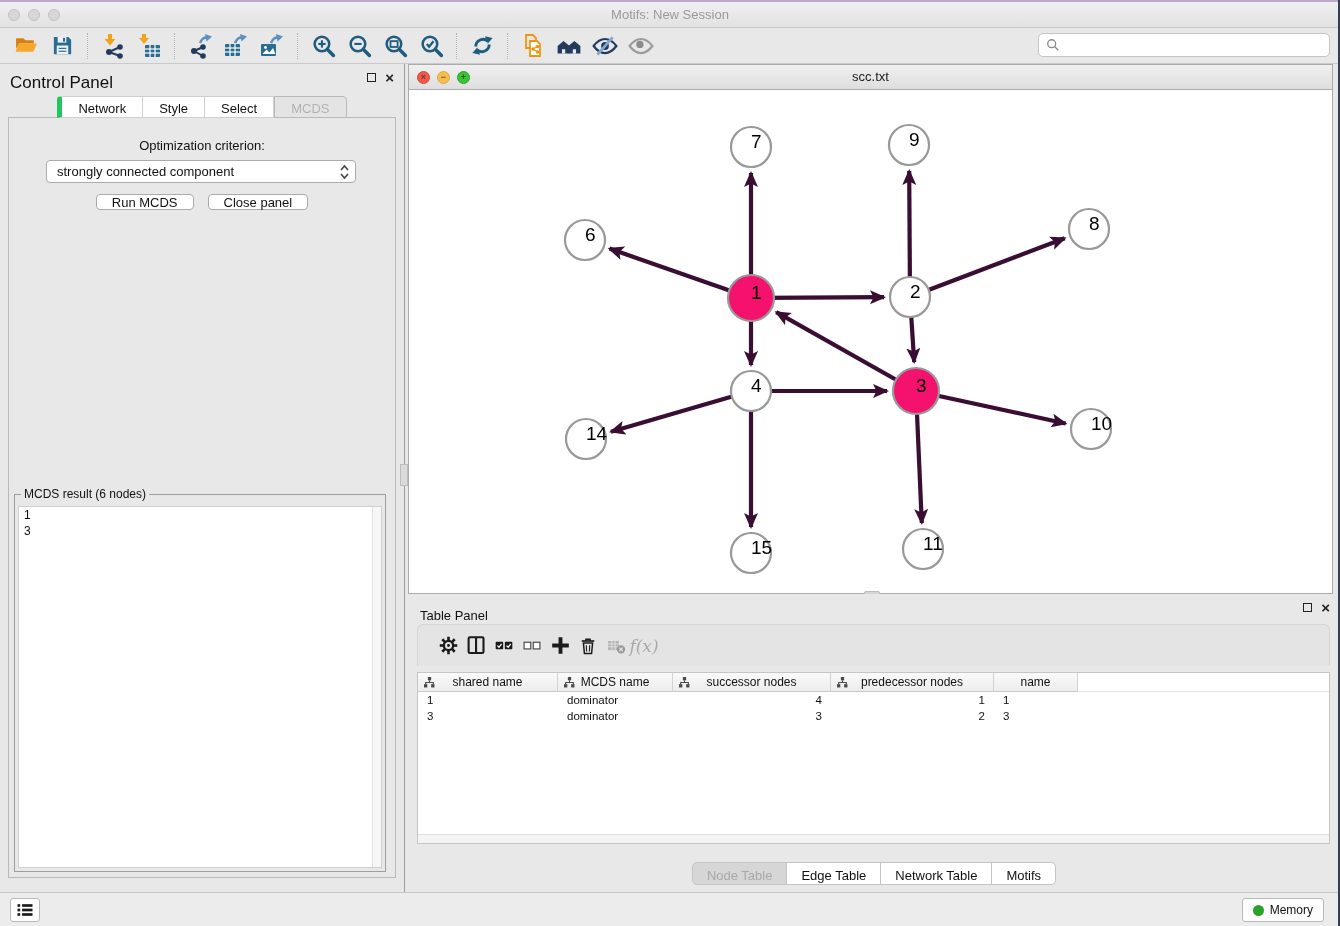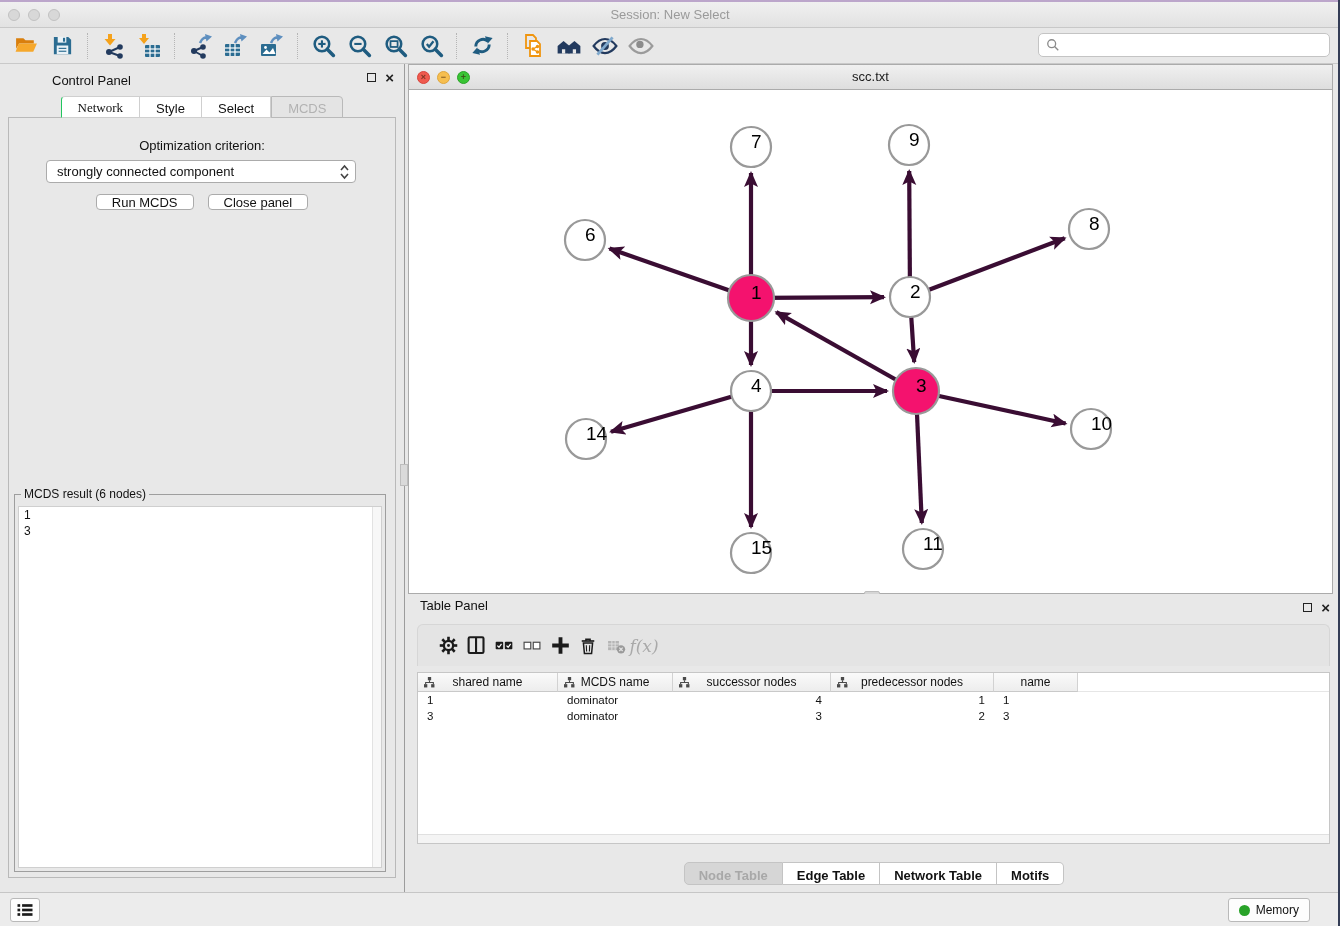--- a/index.html
+++ b/index.html
@@ -23,29 +23,29 @@
   .tbtn { width:36px; height:30px; display:flex; align-items:center; justify-content:center;
     background:transparent; border:none; cursor:default; }
   .tsep { width:1px; height:26px; margin:0 7px; border-left:1px dotted #B5B5B5; }
   .searchbox { position:absolute; right:10px; top:5px; width:292px; height:24px; background:#FFF;
     border:1px solid #C4C4C4; border-radius:5px; display:flex; align-items:center; padding-left:7px; }
   .searchbox input { border:none; outline:none; flex:1; height:20px; font-size:13px; background:transparent; margin-left:5px; }
 
   
   .control-panel { position:absolute; left:0; top:64px; width:404px; height:828px; background:#E8E8E8; }
   .cp-header { position:relative; height:32px; }
-  .cp-header .cp-title { position:absolute; left:10px; top:9px; font-size:13px; color:#111;margin-left:42px; }
+  .cp-header .cp-title { position:absolute; left:10px; top:9px; font-size:17px; color:#111; }
   .win-icons { position:absolute; right:10px; top:9px; display:flex; gap:9px; align-items:center; }
   .float-icon { width:9px; height:9px; border:1.5px solid #222; display:inline-block; }
   .close-icon { font-size:15px; font-weight:bold; color:#222; line-height:9px; }
 
   .cp-tabs { position:absolute; left:0; top:32px; width:100%; display:flex; justify-content:center; z-index:3; }
   .cp-tab { height:22px; padding:2px 16px 0; font-size:13px; color:#111; background:#FFF;
     border:1px solid #CFCFCF; border-left:none; display:flex; align-items:center; }
-  .cp-tab:first-child { border-left:1px solid #22c55e; border-radius:4px 0 0 0;font-family:Liberation Serif, serif; }
+  .cp-tab:first-child { border-left:5px solid #22c55e; border-radius:4px 0 0 0; }
   .cp-tab.active { background:#E4E4E4; color:#B2B2B2; border:1px solid #B9B9B9; border-radius:4px 4px 0 0; }
   .cp-tab:last-child { border-radius:0 4px 0 0; }
 
   .cp-box { position:absolute; left:8px; top:53px; width:388px; height:761px;
     border:1px solid #B9B9B9; background:#E8E8E8; }
   .opt-label { position:absolute; left:0; width:100%; top:20px; text-align:center; font-size:13px; color:#111; }
   .dropdown { position:absolute; left:37px; top:42px; width:310px; height:23px; background:#FFF;
     border:1px solid #ABABAB; border-radius:4px; display:flex; align-items:center; padding:0 6px 0 10px; }
   .dropdown .dd-value { flex:1; font-size:13px; color:#111; }
   .cp-buttons { position:absolute; left:0; top:76px; width:100%; display:flex; justify-content:center; gap:14px; }
@@ -76,67 +76,67 @@
     font-size:9px; font-weight:bold; color:rgba(60,30,10,0.65); line-height:1; }
   .nw-light.red { background:#EF5A4E; border:1px solid #D8443C; }
   .nw-light.yellow { background:#F6BE4F; border:1px solid #DFA63D; }
   .nw-light.green { background:#39C434; border:1px solid #2BA329; }
   .graph-canvas { position:absolute; left:0; top:25px; width:923px; height:503px; background:#FFF; }
   .h-grip { position:absolute; left:455px; bottom:-3px; width:16px; height:5px; background:#D5D5D5; border:1px solid #BDBDBD; border-radius:2px; }
 
   
   .table-panel { position:absolute; left:408px; top:594px; width:932px; height:298px; background:#E8E8E8; }
   .tp-header { position:relative; height:26px; }
-  .tp-header .tp-title { position:absolute; left:12px; top:4px; font-size:13px; color:#111; }
+  .tp-header .tp-title { position:absolute; left:12px; top:14px; font-size:13px; color:#111; }
   .tp-toolbar { position:absolute; left:9px; top:30px; width:913px; height:42px; background:#E4E4E4;
     border:1px solid #D6D6D6; border-bottom:none; border-radius:6px 6px 0 0;
     display:flex; align-items:center; padding-left:16px; }
   .tp-tbtn { width:28px; height:28px; display:flex; align-items:center; justify-content:center; background:none; border:none; }
   .fx { font-family:"DejaVu Serif","Liberation Serif",serif; font-style:italic; font-size:17px; color:#A9A9A9; }
 
   .tbl { position:absolute; left:9px; top:78px; width:913px; height:172px; background:#FFF; border:1px solid #C6C6C6; }
   .tbl-head { display:flex; height:19px; }
   .th { position:relative; background:linear-gradient(#FAFAFA,#EDEDED); border-right:1px solid #D2D2D2;
     border-bottom:1px solid #C9C9C9; display:flex; align-items:center; justify-content:center;
     font-size:12px; color:#111; }
   .th .attr-icon { position:absolute; left:6px; top:4px; }
   .th-filler { flex:1; background:#FFF; border-bottom:1px solid #E6E6E6; }
   .trow { display:flex; height:16px; }
   .td { font-size:11.5px; color:#111; line-height:16px; padding:0 9px; white-space:nowrap; overflow:hidden; }
   .td.num { text-align:right; }
   .tbl-hscroll { position:absolute; left:0; right:0; bottom:0; height:9px; background:#F4F4F4; border-top:1px solid #E0E0E0; }
 
   .tp-tabs { position:absolute; left:0; top:268px; width:100%; display:flex; justify-content:center; }
-  .tp-tab { height:23px; padding:3px 14px 0; font-size:13px; font-weight:bold; color:#111; background:#FFF;
+  .tp-tab { height:23px; padding:3px 14px 0; font-size:13px; font-weight:normal; color:#111; background:#FFF;
     border:1px solid #C4C4C4; border-left:none; display:flex; align-items:center; }
   .tp-tab:first-child { border-left:1px solid #C4C4C4; border-radius:5px 0 0 5px; }
   .tp-tab:last-child { border-radius:0 5px 5px 0; }
   .tp-tab.active { background:#D6D6D6; color:#A8A8A8; }
 
   
   .statusbar { position:absolute; left:0; top:892px; width:1340px; height:34px; background:#ECECEC; border-top:1px solid #C6C6C6; }
   .sb-left-btn { position:absolute; left:10px; top:5px; width:30px; height:24px; background:#FDFDFD;
     border:1px solid #B9B9B9; border-radius:3px; display:flex; align-items:center; justify-content:center; }
-  .memory-btn { position:absolute; right:30px; top:5px; height:24px; background:#FDFDFD; border:1px solid #B9B9B9;
+  .memory-btn { position:absolute; right:16px; top:5px; height:24px; background:#FDFDFD; border:1px solid #B9B9B9;
     border-radius:3px; display:flex; align-items:center; gap:6px; padding:0 10px; font-size:12px; color:#111; }
   .mem-dot { width:11px; height:11px; border-radius:50%; background:#28A228; display:inline-block; }
 </style>
 </head>
 <body>
 
 <div class="purple-edge"></div>
 <div class="right-dark-edge"></div>
 
 <div class="titlebar">
   <div class="traffic">
     <span class="light"></span>
     <span class="light"></span>
     <span class="light"></span>
   </div>
-  <div class="title">Session: New Select</div>
+  <div class="title">Motifs: New Session</div>
 </div>
 
 <div class="toolbar">
   <button class="tbtn">
     <svg viewBox="0 0 24 24" width="25" height="25">
       <path d="M2 5h7l2 2h8v3H5L2 15z" fill="#D97F0D"></path>
         <path d="M4.5 10H22l-3.5 8H1.5z" fill="#F6A82C"></path>
     </svg>
   </button>
   <button class="tbtn">

